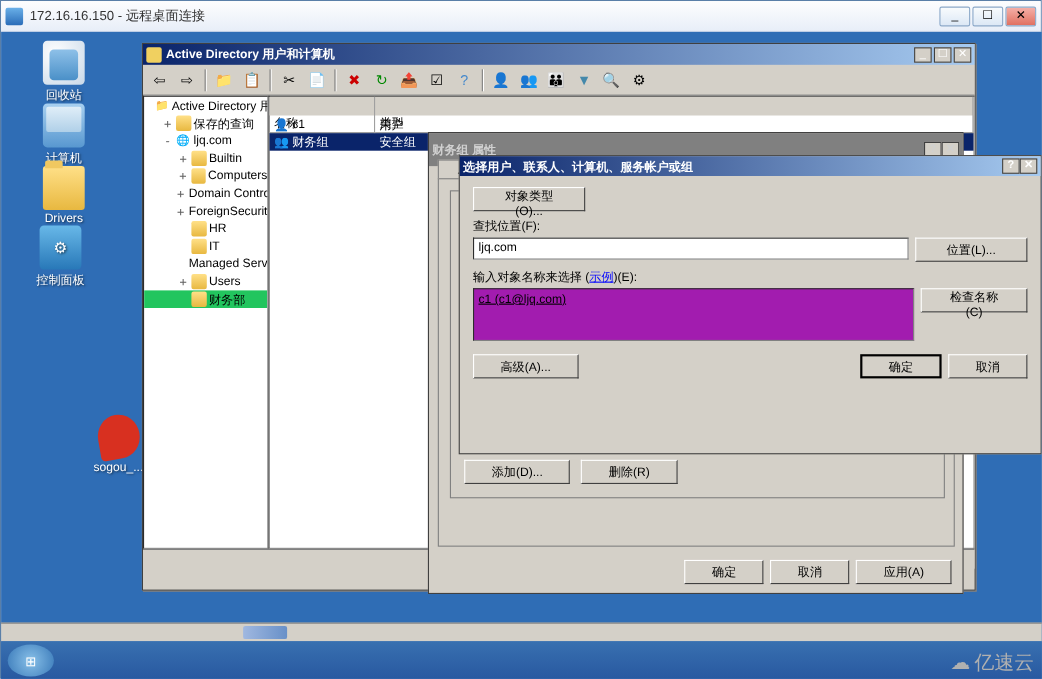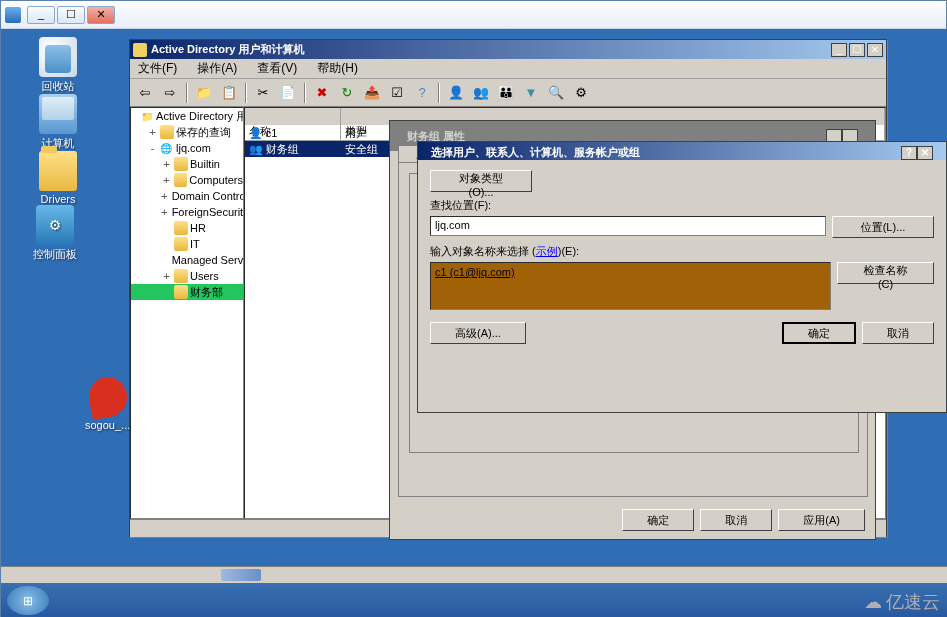--- a/index.html
+++ b/index.html
@@ -53,58 +53,59 @@
 .folder-ico { background: linear-gradient(#ffe088,#e8b840); border-radius:2px; }
 .ad-list { flex: 1; background: #fff; border: 1px inset #808080; font-size: 11px; }
 .list-hdr { display: flex; background: #d4d0c8; height: 17px; }
 .list-col { border-right: 1px solid #a0a0a0; border-bottom: 1px solid #a0a0a0; padding: 16px 4px; }
 .list-row { display: flex; height: 16px; align-items: center; }
 .list-row.sel { background: #0a246a; color: #fff; }
 .list-cell { padding: 0 4px; display: flex; align-items: center; gap: 3px; }
 
 
 .prop-window { position: absolute; left: 388px; top: 91px; width: 487px; height: 420px; background: #d4d0c8; border: 1px solid #404040; }
-.prop-titlebar { height: 30px; background: #808080; color: #d0d0d0; display: flex; align-items: center; padding: 0 17px; font-size: 11px; font-weight: bold; }
+.prop-titlebar { height: 30px; background: #808080; color: #d0d0d0; display: flex; align-items: center; padding: 0 3px; font-size: 11px; font-weight: bold; }
 .prop-title { flex: 1; }
 .prop-tab { position: absolute; left: 8px; top: 24px; width: 58px; height: 18px; background:#d4d0c8; border:1px solid #808080; border-bottom:none; text-align:center; line-height:17px; font-size:11px; }
 .prop-page { position: absolute; left: 8px; top: 41px; width: 470px; height: 335px; background: #d4d0c8; border: 1px solid #808080; }
 .prop-group { position: absolute; left: 10px; top: 10px; width: 450px; height: 280px; border: 1px solid #808080; }
 .prop-group-title { position: absolute; top: -7px; left: 8px; background: #d4d0c8; padding: 0 3px; font-size: 11px; }
 .prop-members { position: absolute; left: 10px; top: 14px; width: 430px; height: 210px; background: #fff; border: 1px inset #808080; }
 .prop-btnrow { position: absolute; bottom: 12px; left: 12px; display: flex; gap: 10px; }
 .prop-bottom { position: absolute; bottom: 8px; right: 10px; display: flex; gap: 6px; }
 .btn { min-width: 72px; height: 22px; background: #d4d0c8; border: 1px solid #404040; border-top-color:#fff; border-left-color:#fff; font-size: 11px; padding: 0 24px; }
 .btn.primary { border: 2px solid #000; }
 
 
 .sel-window { position: absolute; left: 416px; top: 112px; width: 530px; height: 272px; background: #d4d0c8; border: 1px solid #404040; }
-.sel-titlebar { height: 18px; background: linear-gradient(90deg, #0a246a, #a6caf0); color: #fff; display: flex; align-items: flex-end; padding: 0 13px; font-size: 11px; font-weight: bold; }
+.sel-titlebar { height: 18px; background: linear-gradient(90deg, #0a246a, #a6caf0); color: #fff; display: flex; align-items: center; padding: 0 3px; font-size: 11px; font-weight: bold; }
 .sel-title { flex: 1; }
 .sel-body { padding: 10px 12px; font-size: 11px; }
 .sel-label { margin: 6px 0 3px 0; }
 .sel-row { display: flex; gap: 6px; align-items: flex-start; }
 .sel-field { flex: 1; background: #fff; border: 1px inset #808080; height: 20px; padding: 2px 4px; }
-.sel-editbox { width: 444px; height: 48px; background: #a16207; border: 1px inset #808080; padding: 3px 4px; }
+.sel-editbox { width: 444px; height: 48px; background: #a21caf; border: 1px inset #808080; padding: 3px 4px; }
 .sel-underline { text-decoration: underline; }
 .sel-link { color: #0000ff; text-decoration: underline; }
 .sel-bottom { display: flex; justify-content: space-between; margin-top: 12px; }
 
 
 .taskbar { position: absolute; bottom: 0; left: 0; right: 0; height: 35px; background: linear-gradient(#3870b0, #2858a0); }
 .start-btn { position: absolute; left: 6px; top: 3px; width: 42px; height: 29px; background: radial-gradient(circle, #88c0e8, #3878b8); border-radius: 50%; display:flex; align-items:center; justify-content:center; color:#fff; }
 .watermark { position: absolute; right: 8px; bottom: 4px; color: #b0b0b0; font-size: 18px; display:flex; align-items:center; gap:4px; }
 .scroll-track { position:absolute; left:0; right:0; bottom:35px; height:17px; background:#d4d0c8; border-top:1px solid #808080; }
 .scroll-thumb { position:absolute; left:220px; top:2px; width:40px; height:12px; background:linear-gradient(90deg,#a0b8e0,#6890c8); border-radius:2px; }
 </style>
 </head>
 <body>
 
 <div class="rdp-window">
   <div class="rdp-titlebar">
     <span class="rdp-icon"></span>
+    <span class="rdp-title">172.16.16.150 - 远程桌面连接</span>
     <div class="rdp-controls">
       <div class="rdp-ctrl">_</div>
       <div class="rdp-ctrl">☐</div>
       <div class="rdp-ctrl close">✕</div>
     </div>
   </div>
 
   <div class="desktop">
 
     <div class="desktop-icons">
@@ -132,26 +133,20 @@
 
     <div class="ad-window">
       <div class="ad-titlebar">
         <span class="ad-titleicon"></span>
         <span class="ad-title">Active Directory 用户和计算机</span>
         <div class="ad-winctrls">
           <span class="ad-winctrl">_</span>
           <span class="ad-winctrl">☐</span>
           <span class="ad-winctrl">✕</span>
         </div>
-      </div>
-      <div class="ad-menubar">
-        <span class="ad-menu">文件(F)</span>
-        <span class="ad-menu">操作(A)</span>
-        <span class="ad-menu">查看(V)</span>
-        <span class="ad-menu">帮助(H)</span>
       </div>
       <div class="ad-toolbar">
         <span class="ad-tool">⇦</span>
         <span class="ad-tool">⇨</span>
         <span class="ad-sep"></span>
         <span class="ad-tool">📁</span>
         <span class="ad-tool">📋</span>
         <span class="ad-sep"></span>
         <span class="ad-tool">✂</span>
         <span class="ad-tool">📄</span>
@@ -256,20 +251,24 @@
       <div class="prop-titlebar">
         <span class="prop-title">财务组 属性</span>
         <span class="ad-winctrl">?</span>
         <span class="ad-winctrl">✕</span>
       </div>
       <div class="prop-tab">成员</div>
       <div class="prop-page">
         <div class="prop-group">
           <span class="prop-group-title">成员(M):</span>
           <div class="prop-members"></div>
+          <div class="prop-btnrow">
+            <button class="btn">添加(D)...</button>
+            <button class="btn">删除(R)</button>
+          </div>
         </div>
       </div>
       <div class="prop-bottom">
         <button class="btn">确定</button>
         <button class="btn">取消</button>
         <button class="btn">应用(A)</button>
       </div>
     </div>
 
     <div class="sel-window">

